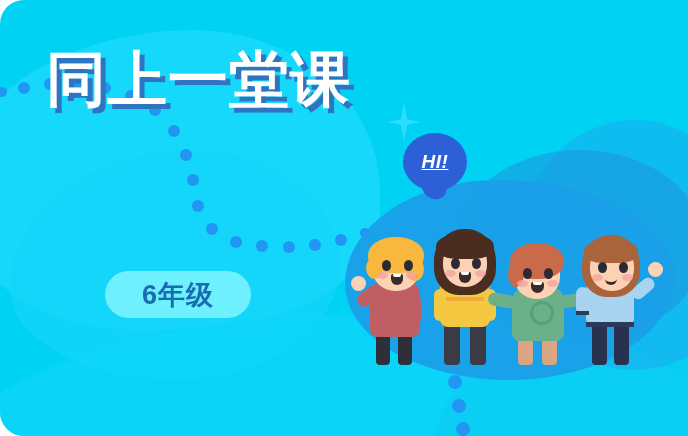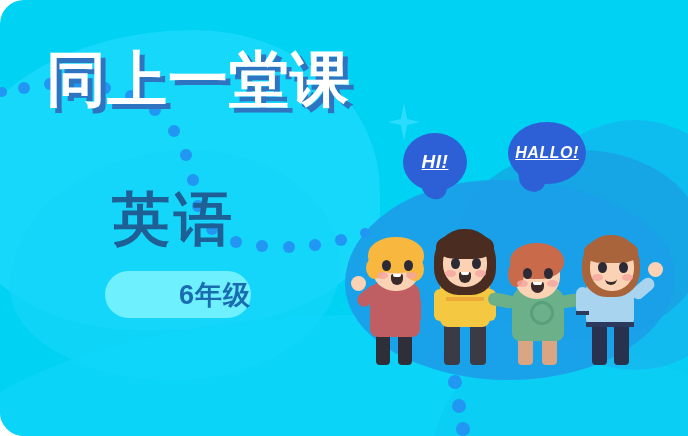--- a/index.html
+++ b/index.html
@@ -93,21 +93,21 @@
     font-size:58px;line-height:1;font-weight:bold;
     color:#1e5f96;
     letter-spacing:4px;
     white-space:nowrap;
   }
   #grade-badge{
     position:absolute;left:105px;top:271px;
     width:146px;height:47px;
     border-radius:24px;
     background:#6ef0ff;
-    display:flex;align-items:center;justify-content:flex-end;
+    display:flex;align-items:center;justify-content:center;
   }
   #grade-label{
     font-size:27px;font-weight:bold;color:#1a6cb0;letter-spacing:1px;
   }
 
   
   .bubble{
     position:absolute;
     background:#2d5fd6;
     border-radius:50%;
@@ -187,33 +187,28 @@
       <div class="dot" style="left: 309px; top: 239px; width: 12px; height: 12px; background: rgb(33, 150, 243);"></div>
       <div class="dot" style="left: 335px; top: 234px; width: 12px; height: 12px; background: rgb(33, 150, 243);"></div>
       <div class="dot" style="left: 360px; top: 228px; width: 10px; height: 10px; background: rgb(33, 150, 243);"></div>
       <div class="dot" style="left: 442px; top: 348px; width: 14px; height: 14px; background: rgb(33, 150, 243);"></div>
       <div class="dot" style="left: 448px; top: 375px; width: 14px; height: 14px; background: rgb(33, 150, 243);"></div>
       <div class="dot" style="left: 452px; top: 399px; width: 14px; height: 14px; background: rgb(33, 150, 243);"></div>
       <div class="dot" style="left: 456px; top: 422px; width: 14px; height: 14px; background: rgb(33, 150, 243);"></div>
     </div>
 
   <div id="title-main">同上一堂课</div>
-  <div id="title-sub">英语</div>
 
   <div id="grade-badge">
     <span id="grade-label">6年级</span>
   </div>
 
   <div class="bubble" id="bubble-hi">
     <div class="tail"></div>
     <span class="txt">HI!</span>
-  </div>
-  <div class="bubble" id="bubble-hallo">
-    <div class="tail"></div>
-    <span class="txt">HALLO!</span>
   </div>
 
   <div id="kids">
 
     <div class="kid" id="k1">
       <div class="leg" style="left:16px;bottom:0;width:14px;height:34px;background:#2f2f3a;"></div>
       <div class="leg" style="left:38px;bottom:0;width:14px;height:34px;background:#2f2f3a;"></div>
       <div class="torso" style="left:10px;bottom:28px;width:50px;height:56px;background:#c05f63;"></div>
       <div class="arm" style="left:-4px;bottom:62px;width:26px;height:14px;background:#c05f63;transform:rotate(-38deg);"></div>
       <div class="hand" style="left:-9px;bottom:74px;width:15px;height:15px;"></div>

